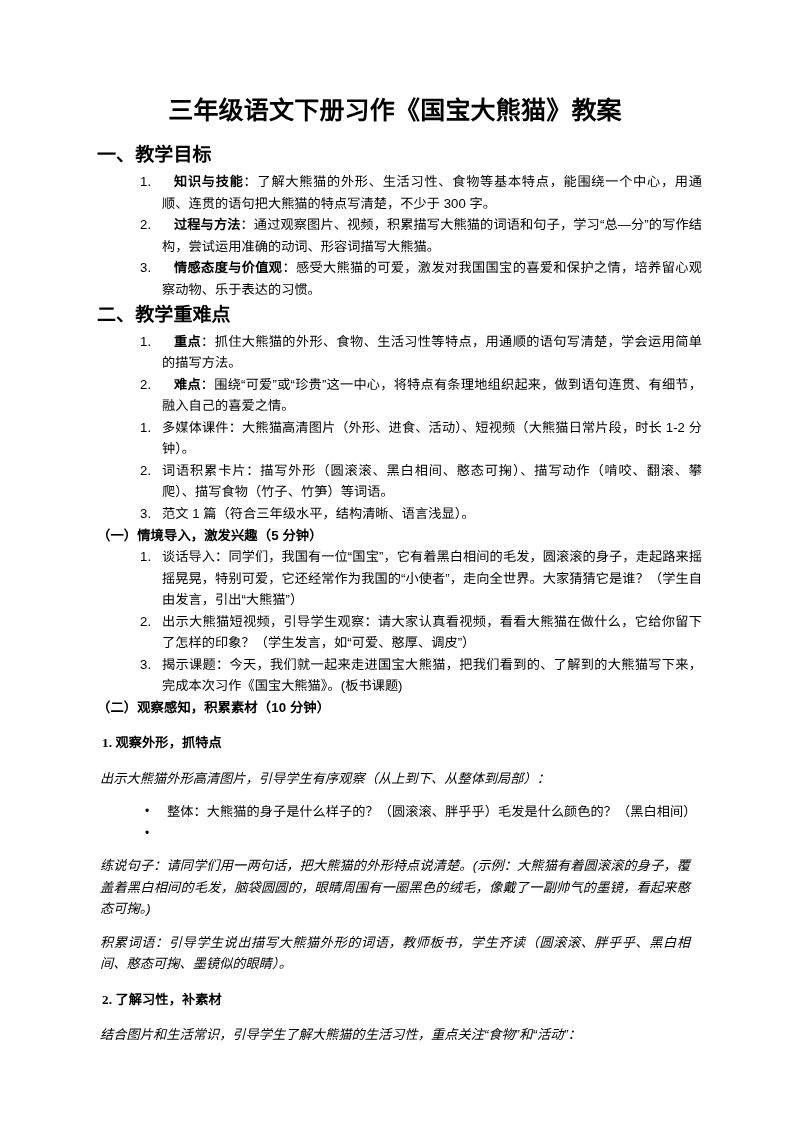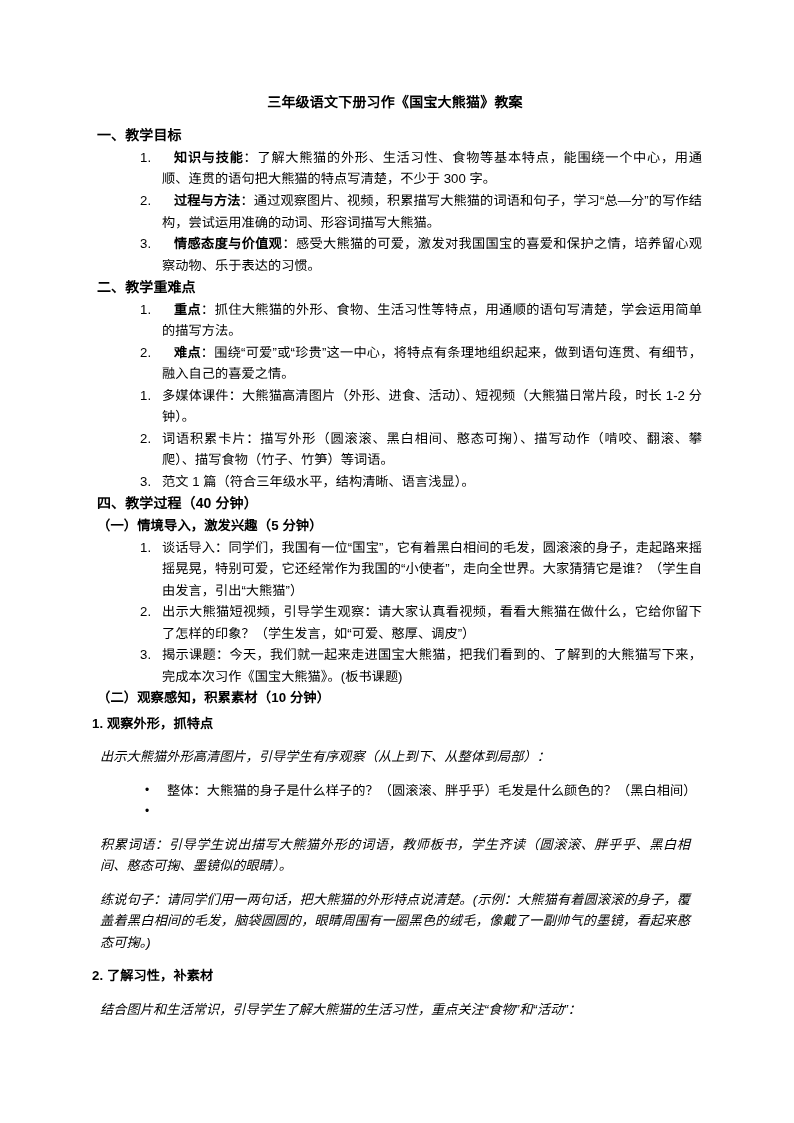--- a/index.html
+++ b/index.html
@@ -22,31 +22,31 @@
   }
   .content {
     position: absolute;
     left: 88px;
     top: 92px;
     width: 614px;
   }
 
   
   .doc-title {
-    font-size: 14px;
+    font-size: 25px;
     font-weight: bold;
     text-align: center;
     line-height: 1.45;
     margin: 0 0 12px 0;
     letter-spacing: 0.2px;
   }
 
   
   .sec-head {
-    font-size: 14px;
+    font-size: 19px;
     font-weight: bold;
     line-height: 1.62;
     margin: 0;
     padding-left: 9px;
     letter-spacing: 0.1px;
   }
 
   
   .sub-head {
     font-size: 13.3px;
@@ -106,22 +106,23 @@
     word-break: break-all;
     letter-spacing: 0.05px;
     font-style: italic;
   }
 
   
   .minor-head {
     font-size: 13.2px;
     font-weight: bold;
     line-height: 1.63;
-    margin: 4px;
+    margin: 14px;
     letter-spacing: 0.1px;
+    font-family: Liberation Serif, serif;
   }
 </style>
 </head>
 <body>
 
 <div class="page">
   <div class="content">
 
     <h1 class="doc-title">三年级语文下册习作《国宝大熊猫》教案</h1>
 
@@ -161,21 +162,20 @@
       <li class="li-row">
         <span class="li-marker">2.</span>
         <span class="li-body">词语积累卡片：描写外形（圆滚滚、黑白相间、憨态可掬）、描写动作（啃咬、翻滚、攀爬）、描写食物（竹子、竹笋）等词语。</span>
       </li>
       <li class="li-row">
         <span class="li-marker">3.</span>
         <span class="li-body">范文 1 篇（符合三年级水平，结构清晰、语言浅显）。</span>
       </li>
     </ol>
 
-    <div class="sec-head">四、教学过程（40 分钟）</div>
 
     <div class="sub-head">（一）情境导入，激发兴趣（5 分钟）</div>
     <ol class="num-list">
       <li class="li-row">
         <span class="li-marker">1.</span>
         <span class="li-body">谈话导入：同学们，我国有一位“国宝”，它有着黑白相间的毛发，圆滚滚的身子，走起路来摇摇晃晃，特别可爱，它还经常作为我国的“小使者”，走向全世界。大家猜猜它是谁？（学生自由发言，引出“大熊猫”）</span>
       </li>
       <li class="li-row">
         <span class="li-marker">2.</span>
         <span class="li-body">出示大熊猫短视频，引导学生观察：请大家认真看视频，看看大熊猫在做什么，它给你留下了怎样的印象？（学生发言，如“可爱、憨厚、调皮”）</span>
@@ -194,20 +194,20 @@
     <ul class="bul-list">
       <li class="li-row">
         <span class="li-marker bullet">•</span>
         <span class="li-body">整体：大熊猫的身子是什么样子的？（圆滚滚、胖乎乎）毛发是什么颜色的？（黑白相间）</span>
       </li>
       <li class="li-row">
         <span class="li-marker bullet">•</span>
       </li>
     </ul>
 
+    <p class="body-par">练说句子：请同学们用一两句话，把大熊猫的外形特点说清楚。(示例：大熊猫有着圆滚滚的身子，覆盖着黑白相间的毛发，脑袋圆圆的，眼睛周围有一圈黑色的绒毛，像戴了一副帅气的墨镜，看起来憨态可掬。)</p>
     <p class="body-par">积累词语：引导学生说出描写大熊猫外形的词语，教师板书，学生齐读（圆滚滚、胖乎乎、黑白相间、憨态可掬、墨镜似的眼睛）。</p>
-    <p class="body-par">练说句子：请同学们用一两句话，把大熊猫的外形特点说清楚。(示例：大熊猫有着圆滚滚的身子，覆盖着黑白相间的毛发，脑袋圆圆的，眼睛周围有一圈黑色的绒毛，像戴了一副帅气的墨镜，看起来憨态可掬。)</p>
 
     <div class="minor-head">2. 了解习性，补素材</div>
     <p class="body-par">结合图片和生活常识，引导学生了解大熊猫的生活习性，重点关注“食物”和“活动”：</p>
 
   </div>
 </div>
 
 </body></html>

